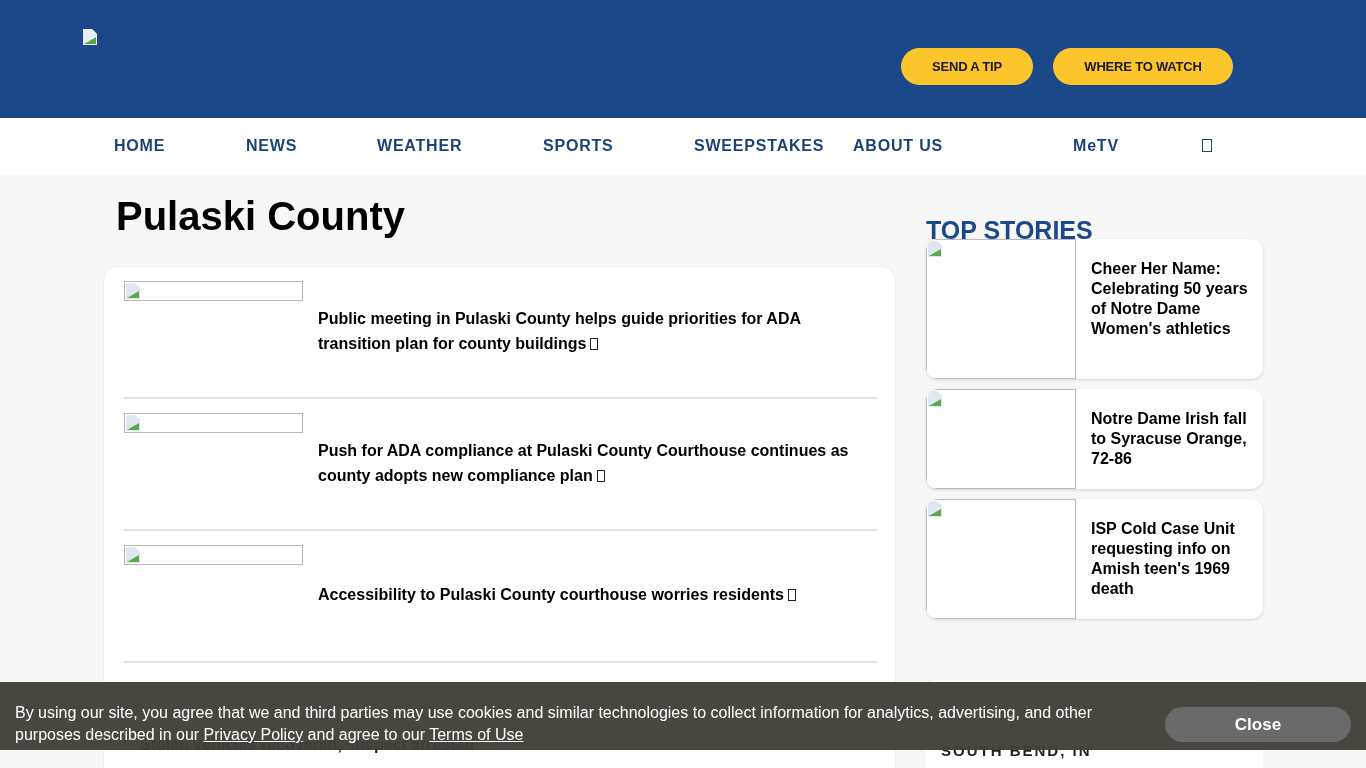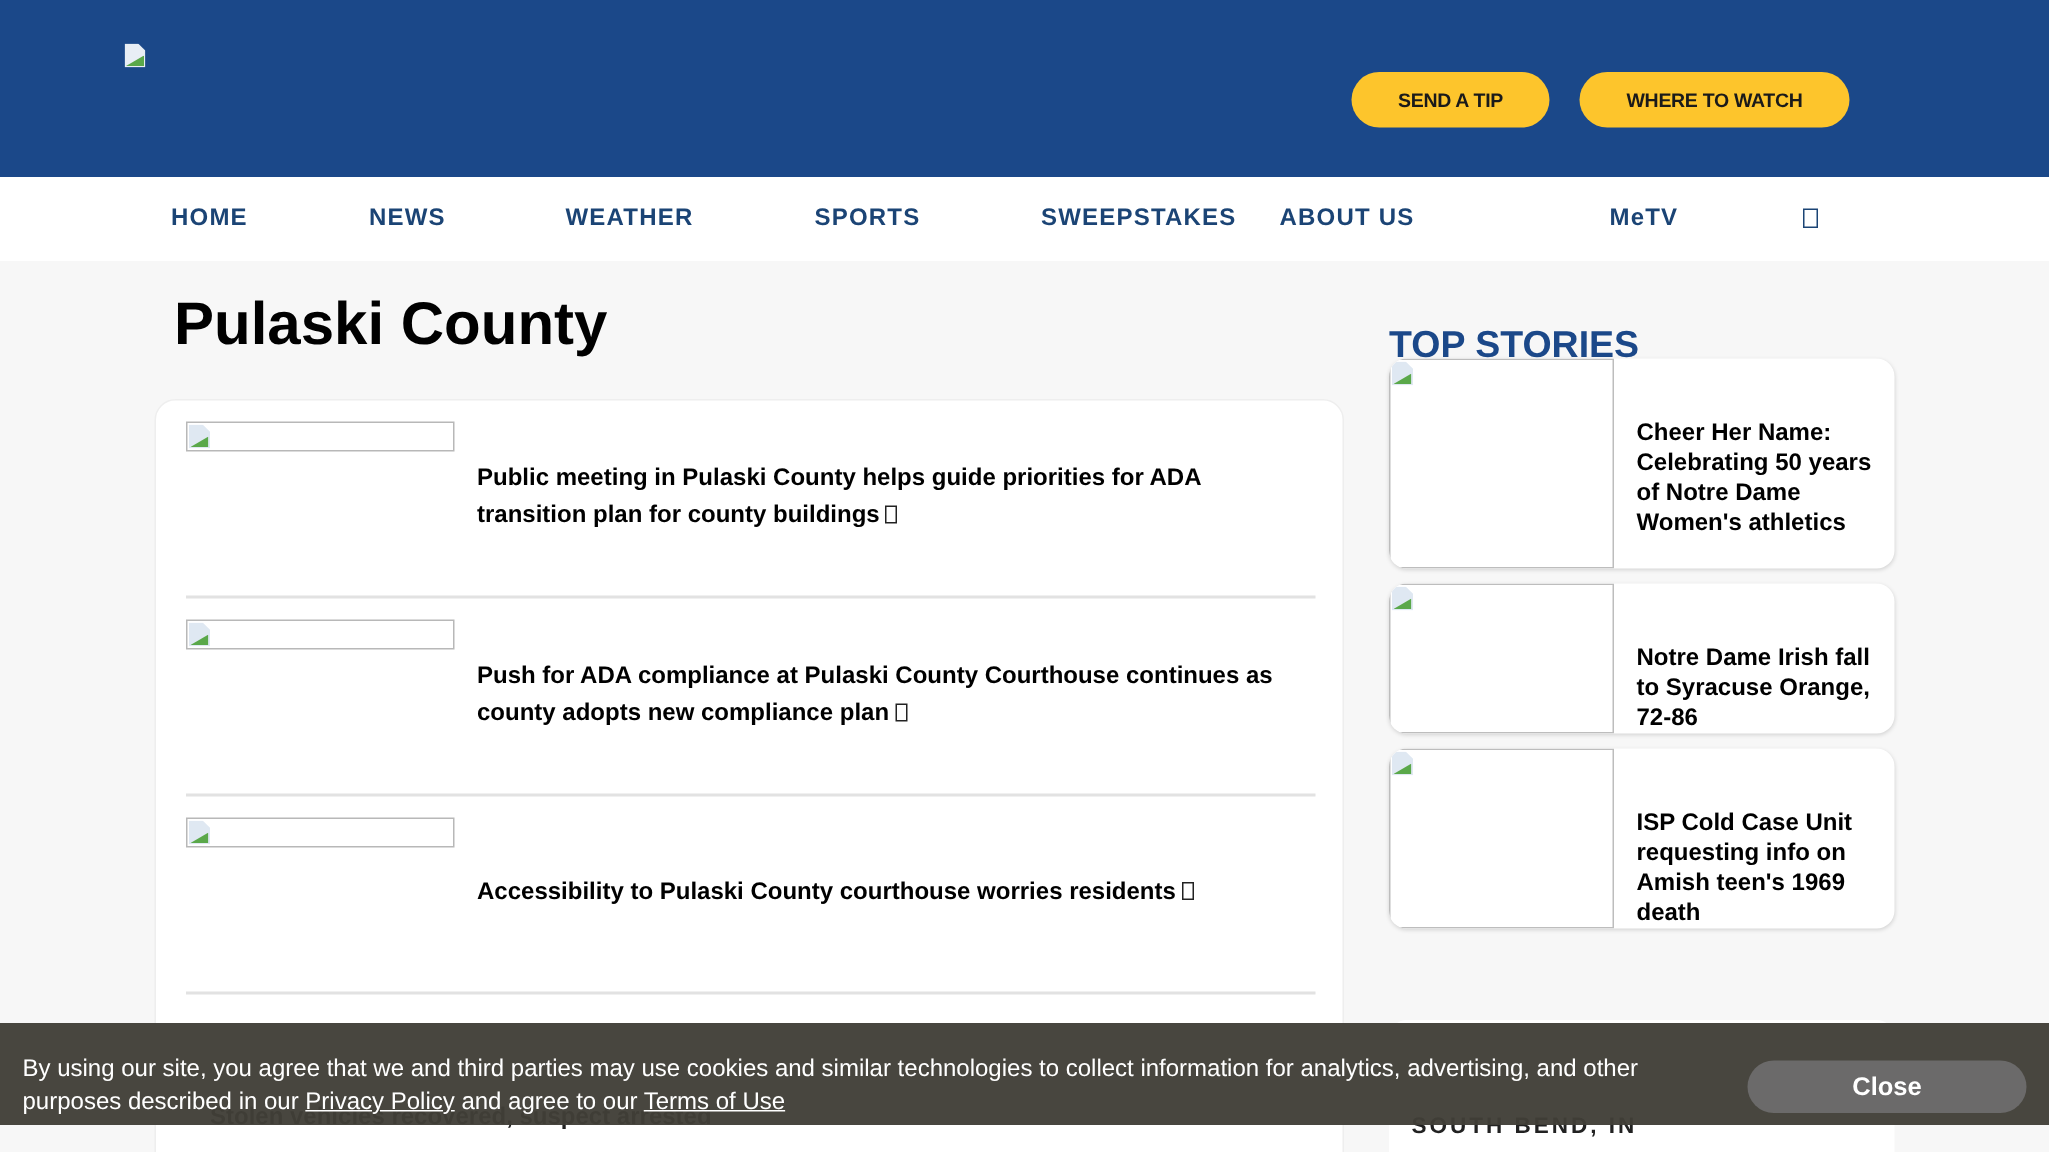--- a/index.html
+++ b/index.html
@@ -26,21 +26,21 @@
   .thumb { position: absolute; left: 0; top: 14px; width: 179px; height: 20px; border: 1px solid #b8b8b8; background: #fff; }
   .mini-broken { position: absolute; left: 1px; top: 1px; width: 16px; height: 16px; }
   .mini-broken .d { position: absolute; left: 0; top: 0; width: 14px; height: 16px; background: #dfe8f2; clip-path: polygon(0 0, 65% 0, 100% 30%, 100% 100%, 0 100%); }
   .mini-broken .g { position: absolute; left: 1px; top: 8px; width: 12px; height: 7px; background: #5aa84a; clip-path: polygon(0 100%, 100% 0, 100% 100%); }
   .headline { position: absolute; left: 194px; font-size: 16px; font-weight: bold; line-height: 25px; width: 550px; color: #000; }
   .ext-glyph { display: inline-block; width: 8px; height: 12px; border: 1px solid #222; vertical-align: -1px; margin-left: 4px; }
 
   .sidebar-title { position: absolute; left: 926px; top: 197px; font-size: 25px; font-weight: bold; color: #1b4889; margin-top: 19px; }
   .story { position: absolute; left: 926px; width: 337px; background: #fff; border-radius: 12px; box-shadow: 0 1px 3px rgba(0,0,0,0.15); overflow: hidden; }
   .story-img { position: absolute; left: 0; top: 0; width: 150px; height: 100%; border: 1px solid #bdbdbd; background: #fff; }
-  .story-text { position: absolute; left: 165px; font-size: 16px; font-weight: bold; line-height: 20px; width: 160px; color: #000; margin-top: 20px; }
+  .story-text { position: absolute; left: 165px; font-size: 16px; font-weight: bold; line-height: 20px; width: 160px; color: #000; }
 
   .sidebar-box2 { position: absolute; left: 926px; top: 680px; width: 337px; height: 100px; background: #fff; border-radius: 12px; }
   .south-bend { position: absolute; left: 941px; top: 742px; font-size: 15px; font-weight: bold; letter-spacing: 2px; color: #222; }
   .stolen { position: absolute; left: 140px; top: 736px; font-size: 16px; font-weight: bold; color: #222; }
 
   .cookie { position: absolute; left: 0; top: 682px; width: 1366px; height: 68px; background: rgba(65,62,55,0.96); }
   .cookie-text { position: absolute; left: 15px; top: 20px; width: 1100px; font-size: 16px; line-height: 22px; color: #fff; }
   .cookie-text a { color: #fff; text-decoration: underline; }
   .close-btn { position: absolute; left: 1165px; top: 25px; width: 186px; height: 35px; border-radius: 18px; background: #6b6a6a; color: #fff; font-weight: bold; font-size: 17px; display: flex; align-items: center; justify-content: center; }
 </style>

